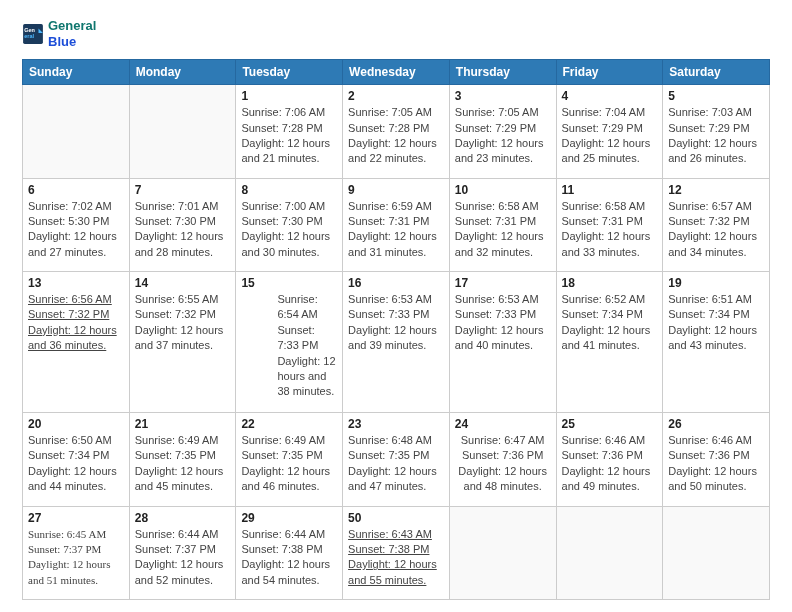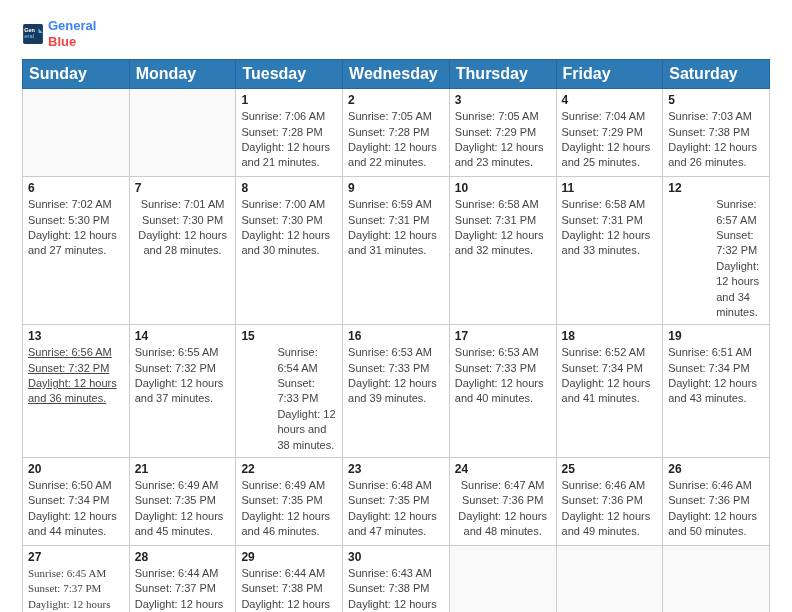--- a/index.html
+++ b/index.html
@@ -49,21 +49,21 @@
     .calendar {
       flex: 1;
       border: 1px solid #ccc;
       border-collapse: collapse;
       width: 100%;
       table-layout: fixed;
     }
     .calendar th {
       background: #2e7ab5;
       color: #fff;
-      font-size: 16px;
+      font-size: 12px;
       font-weight: bold;
       text-align: left;
       padding: 5px 6px;
       border: 1px solid #2568a0;
     }
     .calendar td {
       vertical-align: top;
       border: 1px solid #ccc;
       padding: 4px 5px;
       font-size: 9.5px;
@@ -96,23 +96,23 @@
   <div class="header">
     <div class="logo">
       <svg class="logo-icon" viewBox="0 0 40 40">
         <rect x="2" y="2" width="36" height="36" rx="3" fill="#1a3a5c"></rect>
         <text x="4" y="16" font-size="10" fill="white" font-weight="bold" font-family="Arial">Gen</text>
         <text x="4" y="28" font-size="10" fill="#4db8ff" font-weight="bold" font-family="Arial">eral</text>
         <polygon points="30,10 38,18 30,18" fill="#4db8ff"></polygon>
       </svg>
       <div>
         <div style="font-size:13px;font-weight:bold;color:#1a3a5c;line-height:1.2;">
-          <span style="color:#3b82f6;">General</span>
+          <span style="color:#0f766e;">General</span>
         </div>
-        <div style="font-size:13px;font-weight:bold;color:#ef4444;line-height:1.2;">Blue</div>
+        <div style="font-size:13px;font-weight:bold;color:#1d4ed8;line-height:1.2;">Blue</div>
       </div>
     </div>
     <div class="title-block">
       <div class="main-title"></div>
       <div class="subtitle"></div>
     </div>
   </div>
 
   <table class="calendar">
     <thead>
@@ -150,34 +150,34 @@
           </td>
           <td>
             <span class="day-num">4</span>
             <div class="day-info" style="white-space: pre-line;">Sunrise: 7:04 AM
 Sunset: 7:29 PM
 Daylight: 12 hours and 25 minutes.</div>
           </td>
           <td>
             <span class="day-num">5</span>
             <div class="day-info" style="white-space: pre-line;">Sunrise: 7:03 AM
-Sunset: 7:38 PM
+Sunset: 7:29 PM
 Daylight: 12 hours and 26 minutes.</div>
           </td>
         </tr>
         <tr>
           <td>
             <span class="day-num">6</span>
             <div class="day-info" style="white-space: pre-line;">Sunrise: 7:02 AM
 Sunset: 5:30 PM
 Daylight: 12 hours and 27 minutes.</div>
           </td>
           <td>
             <span class="day-num">7</span>
-            <div class="day-info" style="white-space: pre-line; text-align: center;">Sunrise: 7:01 AM
+            <div class="day-info" style="white-space: pre-line;">Sunrise: 7:01 AM
 Sunset: 7:30 PM
 Daylight: 12 hours and 28 minutes.</div>
           </td>
           <td>
             <span class="day-num">8</span>
             <div class="day-info" style="white-space: pre-line;">Sunrise: 7:00 AM
 Sunset: 7:30 PM
 Daylight: 12 hours and 30 minutes.</div>
           </td>
           <td>
@@ -193,21 +193,21 @@
 Daylight: 12 hours and 32 minutes.</div>
           </td>
           <td>
             <span class="day-num">11</span>
             <div class="day-info" style="white-space: pre-line;">Sunrise: 6:58 AM
 Sunset: 7:31 PM
 Daylight: 12 hours and 33 minutes.</div>
           </td>
           <td>
             <span class="day-num">12</span>
-            <div class="day-info" style="white-space: pre-line; margin-left: 48px;">Sunrise: 6:57 AM
+            <div class="day-info" style="white-space: pre-line;">Sunrise: 6:57 AM
 Sunset: 7:32 PM
 Daylight: 12 hours and 34 minutes.</div>
           </td>
         </tr>
         <tr>
           <td>
             <span class="day-num">13</span>
             <div class="day-info" style="white-space: pre-line; text-decoration: underline;">Sunrise: 6:56 AM
 Sunset: 7:32 PM
 Daylight: 12 hours and 36 minutes.</div>
@@ -306,22 +306,22 @@
 Sunset: 7:37 PM
 Daylight: 12 hours and 52 minutes.</div>
           </td>
           <td>
             <span class="day-num">29</span>
             <div class="day-info" style="white-space: pre-line;">Sunrise: 6:44 AM
 Sunset: 7:38 PM
 Daylight: 12 hours and 54 minutes.</div>
           </td>
           <td>
-            <span class="day-num">30</span>
-            <div class="day-info" style="white-space: pre-line;">Sunrise: 6:43 AM
+            <span class="day-num">50</span>
+            <div class="day-info" style="white-space: pre-line; text-decoration: underline;">Sunrise: 6:43 AM
 Sunset: 7:38 PM
 Daylight: 12 hours and 55 minutes.</div>
           </td>
           <td class="empty"></td>
           <td class="empty"></td>
           <td class="empty"></td>
         </tr>
       </tbody>
   </table>
 </div>

